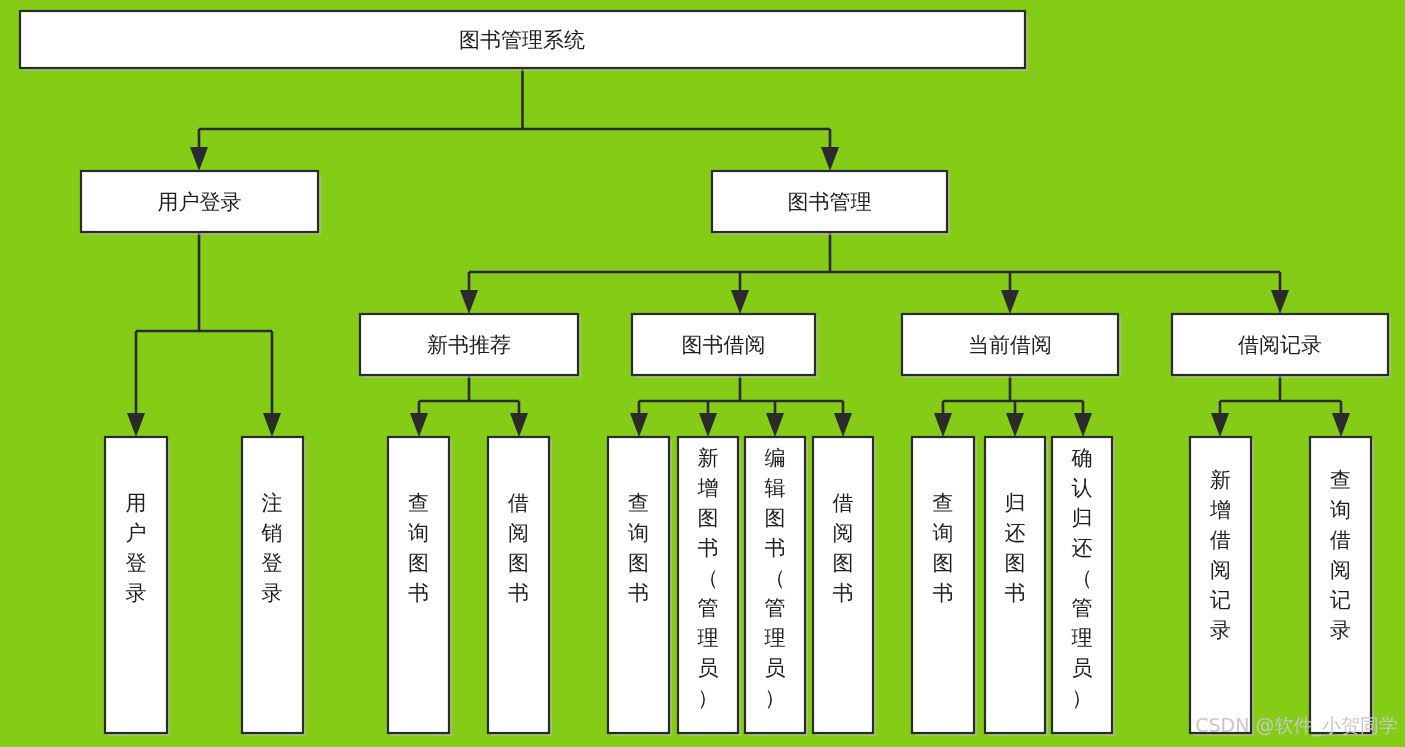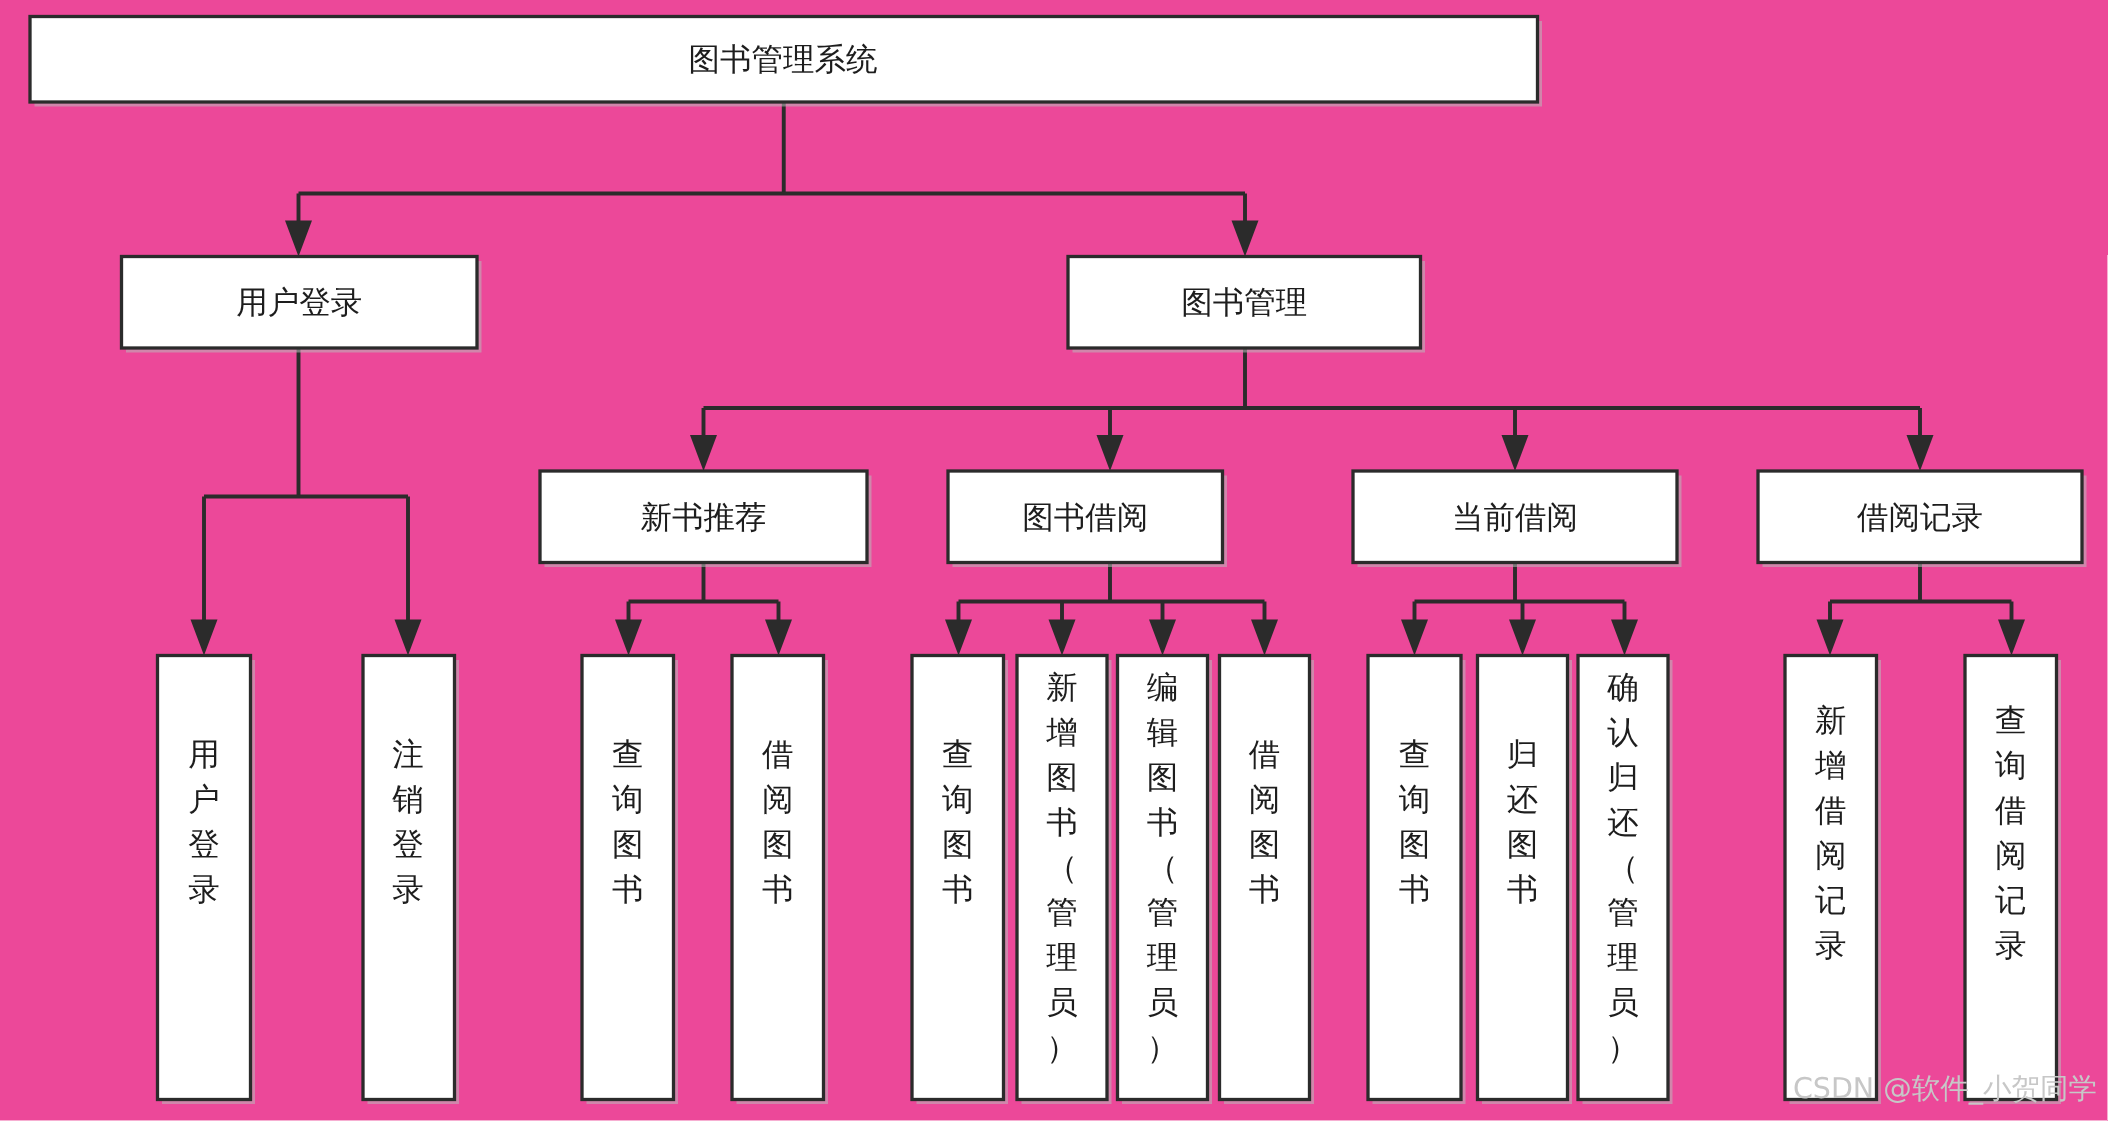--- a/index.html
+++ b/index.html
@@ -11,21 +11,21 @@
   body {
     width: 1405px;
     height: 747px;
     overflow: hidden;
     font-family: "DejaVu Sans", "Liberation Sans", sans-serif;
   }
   #diagram-root {
     position: relative;
     width: 1405px;
     height: 747px;
-    background: #ec4899;
+    background: #84cc16;
   }
   svg#flowchart {
     position: absolute;
     left: 0;
     top: 0;
     width: 1405px;
     height: 747px;
     display: block;
   }
   .node-rect {

